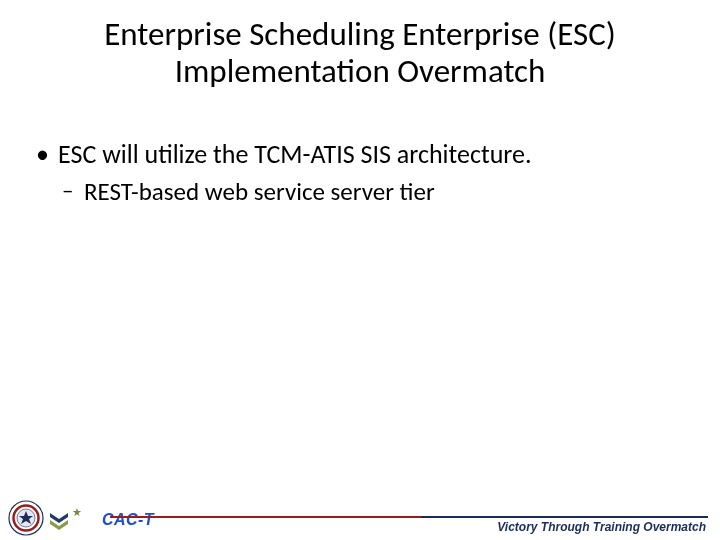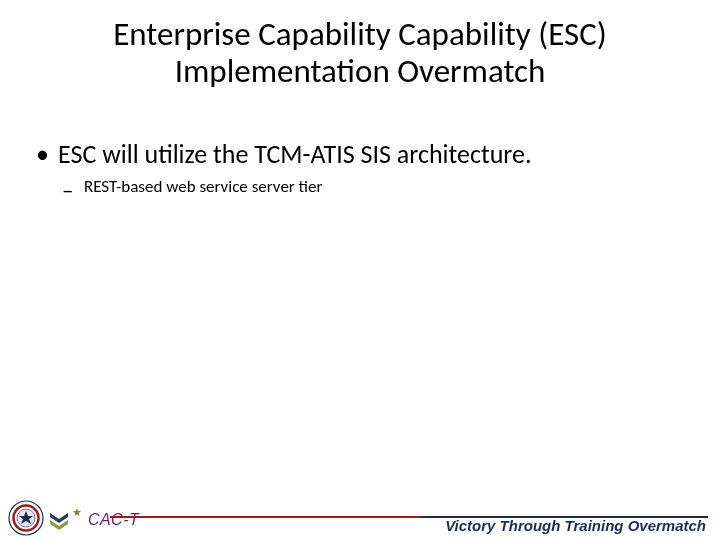--- a/index.html
+++ b/index.html
@@ -3,38 +3,38 @@
 <meta charset="utf-8">
 <style>
   html,body{margin:0;padding:0;width:720px;height:540px;background:#fff;font-family:Calibri,"Segoe UI",Arial,sans-serif;color:#000;}
   .slide{position:relative;width:720px;height:540px;box-sizing:border-box;}
   .title{font-size:33px;line-height:1.12;text-align:center;padding:16px 40px 6px 40px;font-weight:400;letter-spacing:0;}
   .body{padding:8px 30px 0 30px;}
   ul.top{list-style:none;margin:0;padding:0;}
   ul.top>li{position:relative;padding-left:28px;font-size:26px;line-height:1.3;margin-bottom:2px;margin-top:34px;}
   ul.top>li::before{content:"•";position:absolute;left:6px;top:0;font-size:26px;}
   ul.sub{list-style:none;margin:4px 0 0 0;padding:0;}
-  ul.sub>li{position:relative;padding-left:26px;font-size:17px;line-height:1.25;margin-bottom:0;}
+  ul.sub>li{position:relative;padding-left:26px;font-size:25px;line-height:1.25;margin-bottom:0;}
   ul.sub>li::before{content:"–";position:absolute;left:4px;top:0;font-size:23px;}
   .footer{position:absolute;left:0;right:0;bottom:0;height:46px;}
   .footer-line{position:absolute;left:110px;right:12px;top:22px;height:2px;background:linear-gradient(to right,#9b1c1c 0%,#9b1c1c 52%,#1a2c57 52%,#1a2c57 100%);} 
   .seal{position:absolute;left:8px;bottom:4px;width:36px;height:36px;}
   .seal svg{width:36px;height:36px;display:block;}
   .cact{position:absolute;left:48px;bottom:8px;height:24px;display:flex;align-items:center;}
   .cact-chev svg{width:22px;height:22px;display:block;}
   .cact-star{font-size:11px;color:#77893d;margin:0 0 16px 2px;}
-  .cact-text{font-family:Arial,sans-serif;font-weight:400;font-style:italic;font-size:16px;letter-spacing:0.5px;color:#701a75;margin-left:6px;}
-  .motto{position:absolute;right:14px;bottom:6px;font-family:Arial,sans-serif;font-weight:700;font-style:italic;font-size:15px;color:#1a2c57;}
+  .cact-text{font-family:Arial,sans-serif;font-weight:700;font-style:italic;font-size:16px;letter-spacing:0.5px;color:#1d4ed8;margin-left:20px;}
+  .motto{position:absolute;right:14px;bottom:6px;font-family:Arial,sans-serif;font-weight:700;font-style:italic;font-size:12px;color:#1a2c57;}
 </style>
 </head>
 <body>
 
 <div class="slide">
   <div class="title">
-    <span>Enterprise Capability Capability (ESC)</span><br>
+    <span>Enterprise Scheduling Enterprise (ESC)</span><br>
     <span>Implementation Overmatch</span>
   </div>
   <div class="body">
     <ul class="top">
       <li>
         <span>ESC will utilize the TCM-ATIS SIS architecture.</span>
         <ul class="sub">
           <li><span>REST-based web service server tier</span></li>
         </ul>
       </li>

